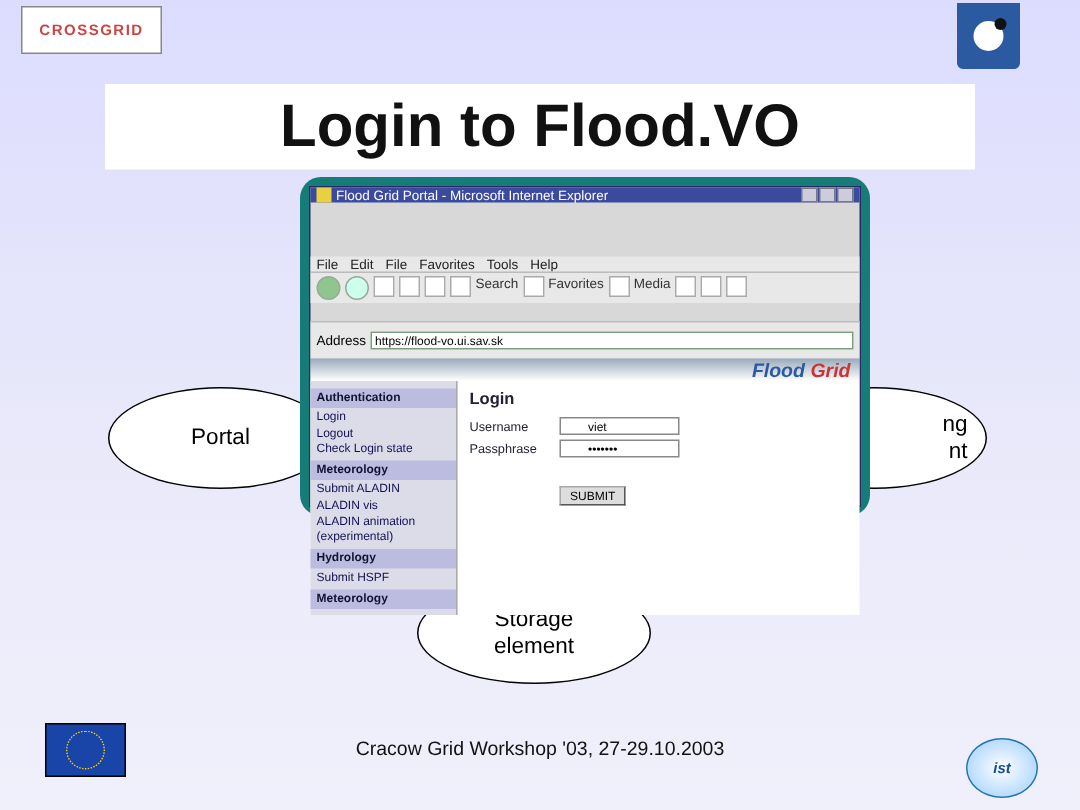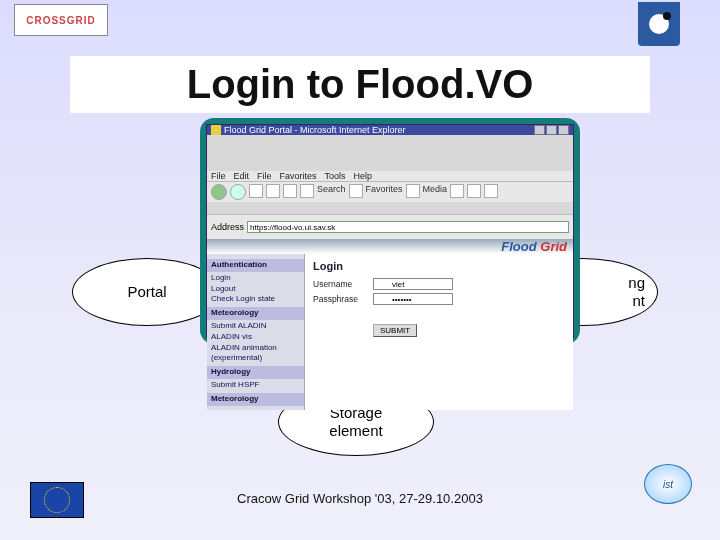--- a/index.html
+++ b/index.html
@@ -92,24 +92,24 @@
   .frow label{width:60px;color:#223;}
   .frow input{border:1px solid #888;height:12px;width:80px;font-size:8px;padding:0 18px;}
   .submit-btn{margin-top:16px;margin-left:60px;font-size:8px;border:1px outset #aaa;background:#ddd;padding:1px 6px;cursor:pointer;}
   .footer {
     position:absolute; left:0; right:0; bottom:34px;
     text-align:center; font-size:13px; color:#111;
   }
   .eu-flag { position:absolute; left:30px; bottom:22px; width:54px; height:36px;
     background:#1944a8; border:1px solid #000; display:flex;align-items:center;justify-content:center;}
   .eu-flag .stars{width:26px;height:26px;border:1px dotted #ffd400;border-radius:50%;}
-  .ist-logo{ position:absolute; right:28px; bottom:36px; width:48px;height:40px;
+  .ist-logo{ position:absolute; right:28px; bottom:8px; width:48px;height:40px;
     border-radius:50%; background:radial-gradient(#fff,#9cf);
     border:1px solid #27a; display:flex;align-items:center;justify-content:center;
-    font-size:10px;font-weight:normal;color:#15508f;font-style:italic;}
+    font-size:10px;font-weight:bold;color:#15508f;font-style:italic;}
   svg.arrows{position:absolute;left:0;top:0;pointer-events:none;}
 </style>
 </head>
 <body>
 
 <div class="top-logo-left">CROSSGRID</div>
 <div class="top-logo-right">
     <div class="inner"></div>
   </div>
 

